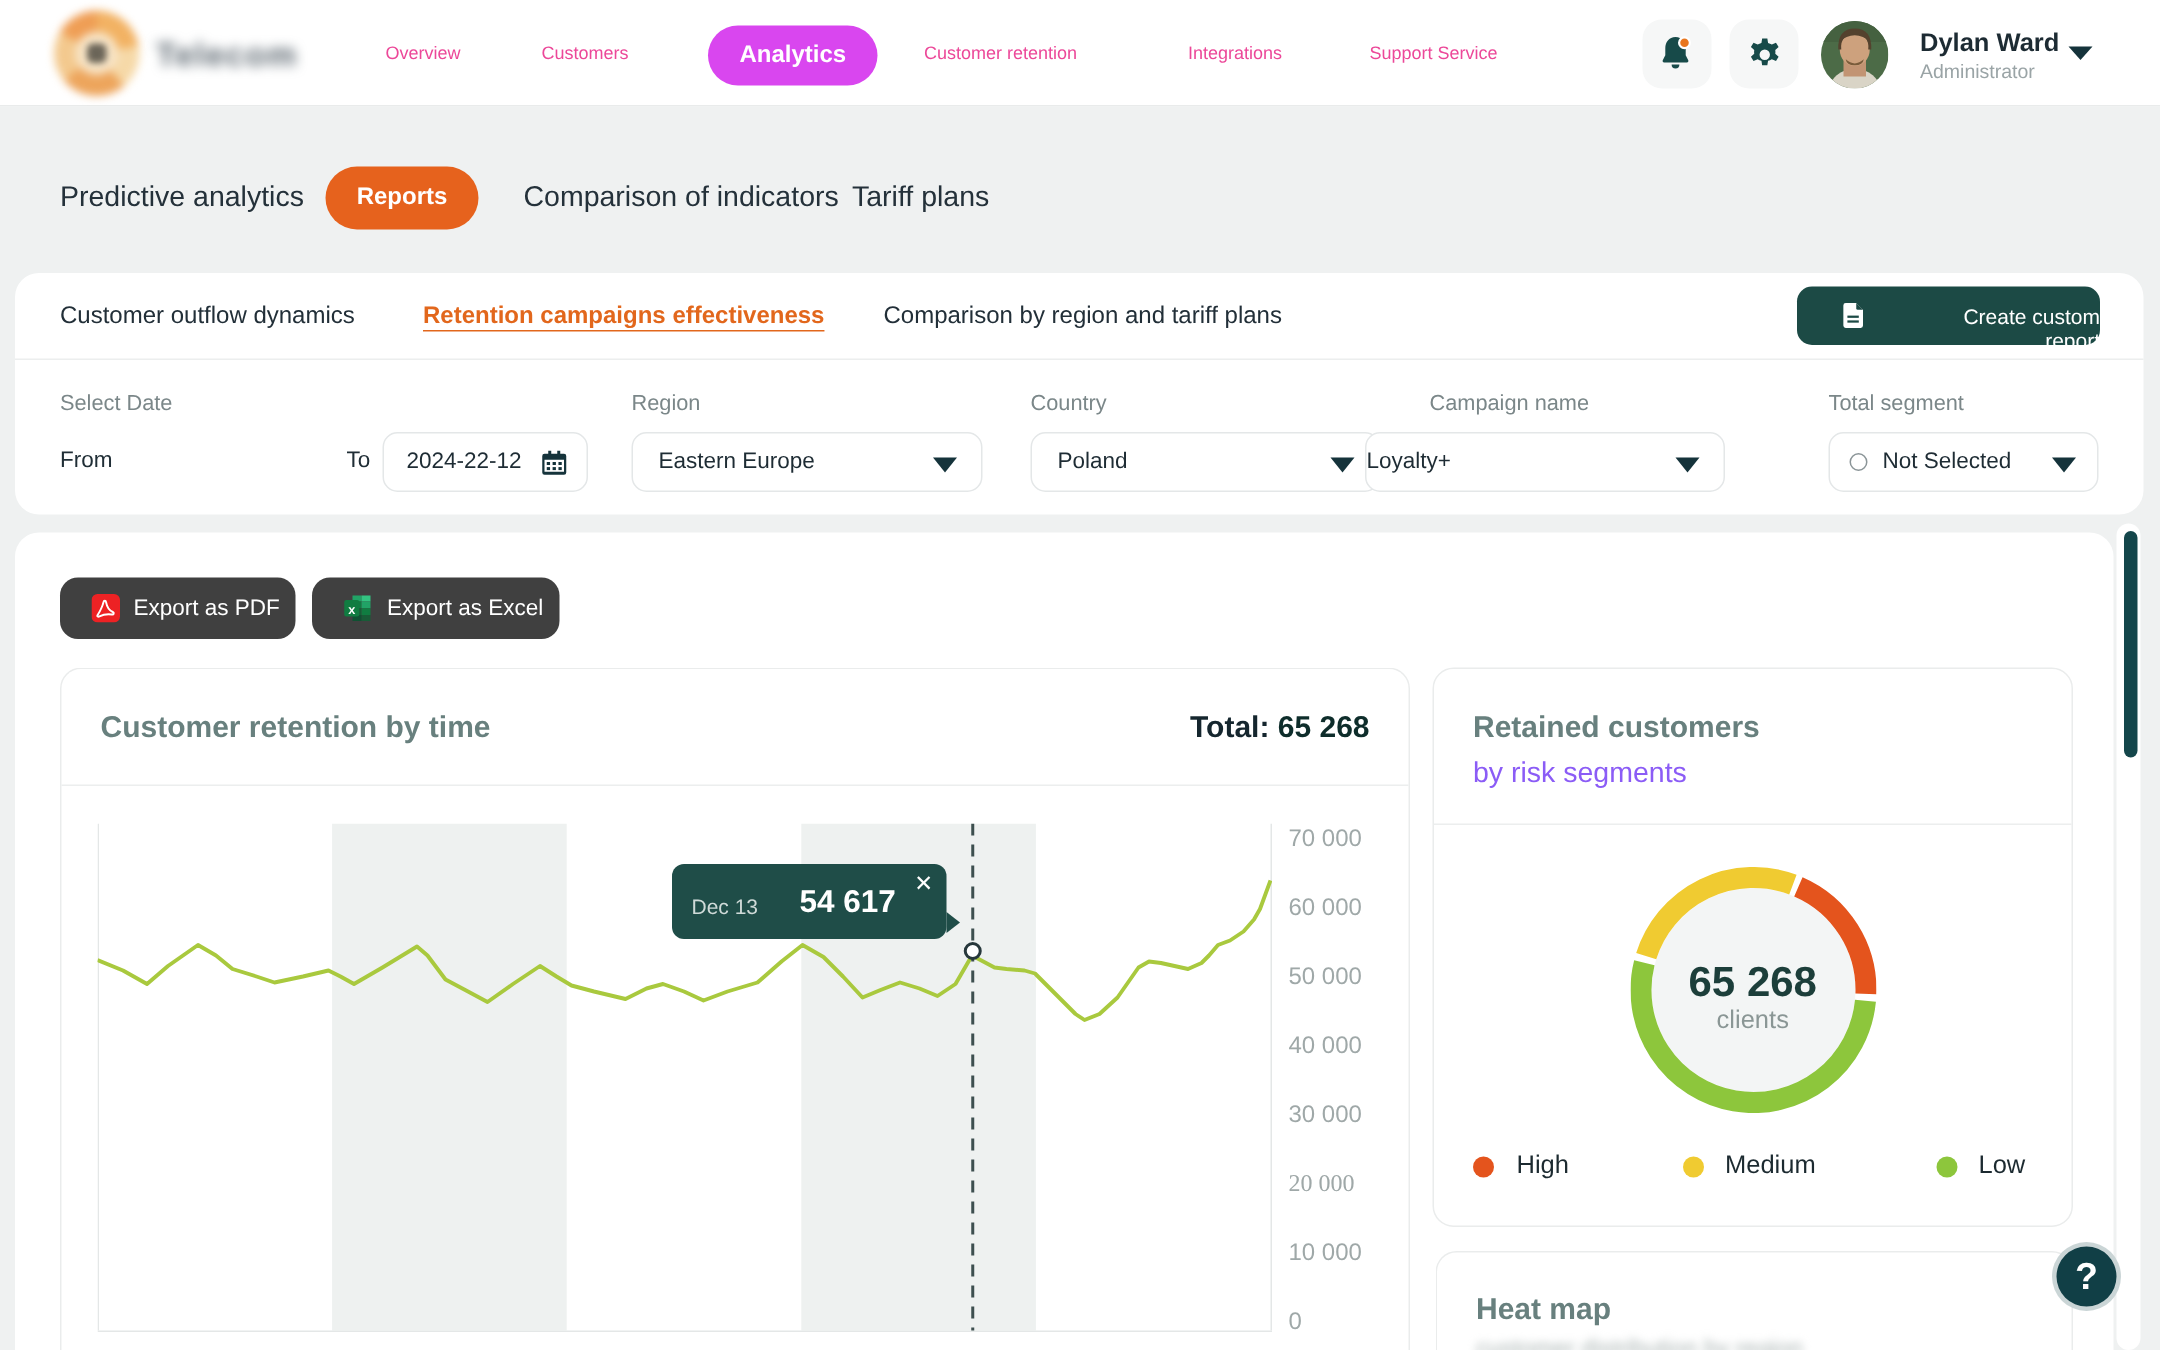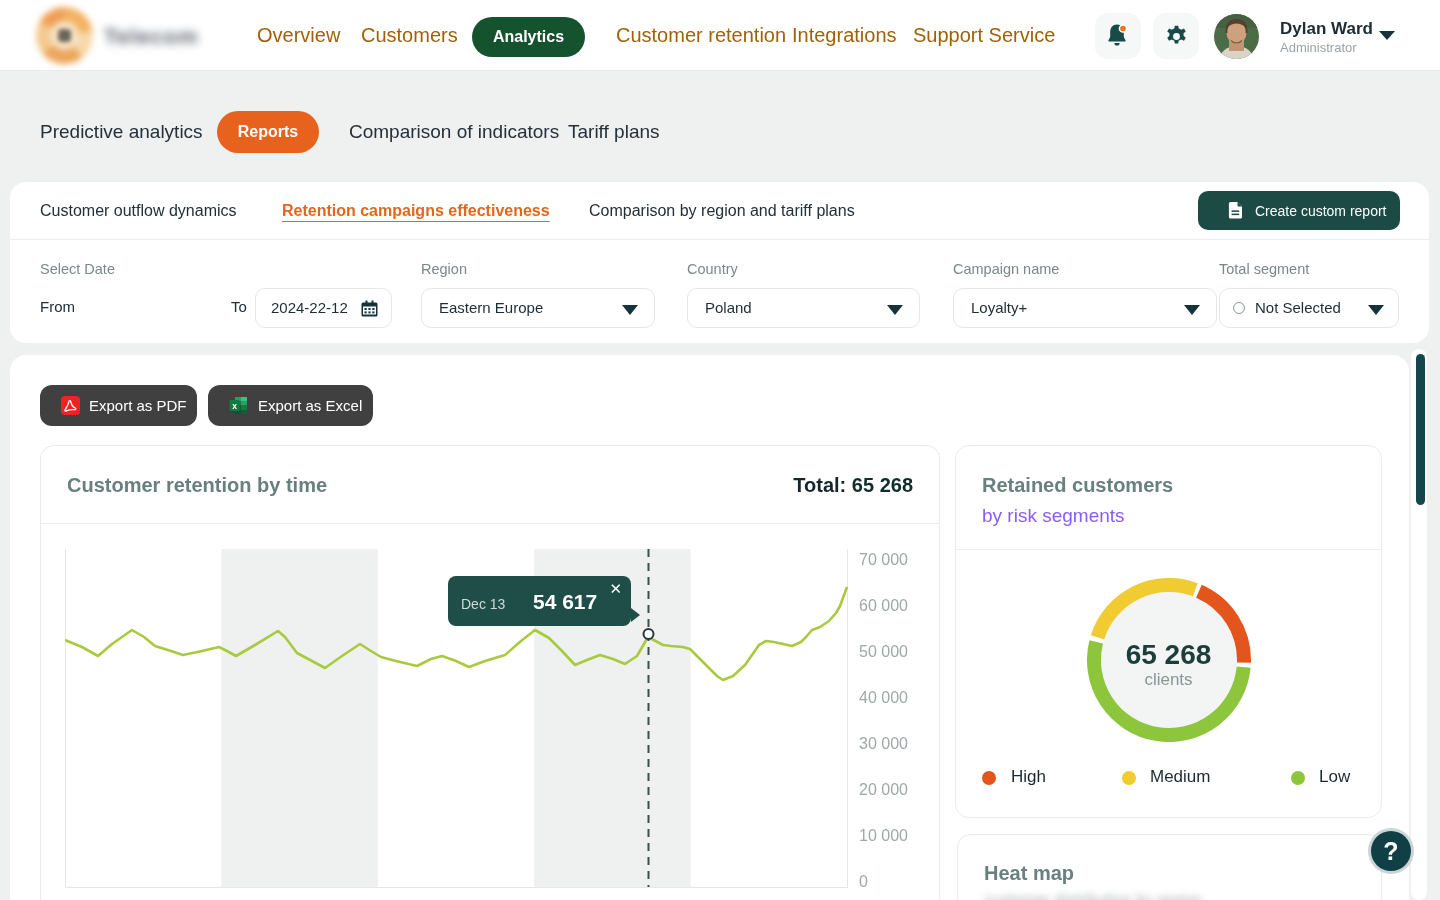--- a/index.html
+++ b/index.html
@@ -7,40 +7,40 @@
 body { background:#eff1f1; position:relative; }
 
 
 .header { position:absolute; left:0; top:0; width:1440px; height:71px; background:#fff; border-bottom:1px solid #e9ebeb; z-index:5; }
 .logo-ring { position:absolute; left:36px; top:7px; width:57px; height:57px; border-radius:50%;
   background:conic-gradient(#f2b263 0 80deg, #f6d9a8 80deg 140deg, #eda55c 140deg 230deg, #f3c98e 230deg 300deg, #ef9e55 300deg 360deg);
   filter:blur(3px); }
 .logo-ring::after { content:""; position:absolute; left:14px; top:14px; width:29px; height:29px; border-radius:50%; background:#f7e3c4; }
 .logo-dot { position:absolute; left:58px; top:29px; width:13px; height:13px; border-radius:4px; background:#6b6558; filter:blur(2px); z-index:2;}
 .logo-text { position:absolute; left:104px; top:24px; font-size:22px; font-weight:bold; color:#5c6770; filter:blur(4px); letter-spacing:1px; }
-.nav-item { position:absolute; top:0; height:71px; line-height:71px; font-size:20px; color:#a16207; }
-.nav-pill { position:absolute; left:472px; top:17px; width:113px; height:40px; background:#14532d; border-radius:20px; color:#fff; font-weight:bold; font-size:16px; text-align:center; line-height:40px; }
+.nav-item { position:absolute; top:0; height:71px; line-height:71px; font-size:12px; color:#ec4899; }
+.nav-pill { position:absolute; left:472px; top:17px; width:113px; height:40px; background:#d946ef; border-radius:20px; color:#fff; font-weight:bold; font-size:16px; text-align:center; line-height:40px; }
 .bell { position:absolute; left:1104px; top:22px; width:26px; height:26px; }
 .gear { position:absolute; left:1164px; top:24px; width:25px; height:25px; }
 .avatar { position:absolute; left:1214px; top:14px; width:45px; height:45px; border-radius:50%; overflow:hidden; }
 .uname { position:absolute; left:1280px; top:19px; font-size:17px; color:#1d2b33; font-weight:bold;}
 .urole { position:absolute; left:1280px; top:40px; font-size:13px; color:#9aa4a6; }
 .uchev { position:absolute; left:1379px; top:31px; width:0; height:0; border-left:8px solid transparent; border-right:8px solid transparent; border-top:9px solid #15333b; }
 
 
 .tab { position:absolute; top:111px; height:42px; line-height:42px; font-size:19px; color:#24313a; }
 .tab-pill { position:absolute; left:217px; top:111px; width:102px; height:42px; background:#e6621d; border-radius:21px; color:#fff; font-weight:bold; font-size:16px; text-align:center; line-height:42px; }
 
 
 .toolcard { position:absolute; left:10px; top:182px; width:1419px; height:161px; background:#fff; border-radius:16px; }
 .tc-link { position:absolute; top:0; height:58px; line-height:58px; font-size:16px; color:#222f38; }
 .tc-active { color:#e2671c; font-weight:bold; text-decoration:underline; text-underline-offset:5px; }
 .tc-divider { position:absolute; left:0; top:57px; width:1419px; height:1px; background:#eceeee; }
 .btn-create { position:absolute; left:1188px; top:9px; width:202px; height:39px; background:#1c4a45; border-radius:10px; color:#fff; font-size:14px; }
-.btn-create span { position:absolute; left:57px; top:12px; }
+.btn-create span { position:absolute; left:73px; top:12px;text-align:right; }
 .flabel { position:absolute; top:79px; font-size:14.5px; color:#7b8789; }
 .fword { position:absolute; top:106px; height:38px; line-height:38px; font-size:15px; color:#202e36; }
 .finput { position:absolute; top:106px; height:40px; background:#fff; border:1px solid #e4e7e8; border-radius:10px; font-size:15px; color:#1e2c34; line-height:38px; }
 .fsel-arrow { position:absolute; top:16px; width:0; height:0; border-left:8.5px solid transparent; border-right:8.5px solid transparent; border-top:10px solid #15333b; }
 
 
 .content { position:absolute; left:10px; top:355px; width:1399px; height:560px; background:#fff; border-radius:16px; }
 .btn-export { position:absolute; top:30px; height:41px; background:#404040; border-radius:12px; color:#fff; font-size:15px; }
 
 .panel { position:absolute; background:#fff; border:1px solid #eaecec; border-radius:14px; }
@@ -135,21 +135,21 @@
         <rect x="7.4" y="8" width="2.2" height="2" fill="#15333b"></rect>
         <rect x="11.3" y="8" width="2.2" height="2" fill="#15333b"></rect>
         <rect x="3.5" y="11.4" width="2.2" height="2" fill="#15333b"></rect>
         <rect x="7.4" y="11.4" width="2.2" height="2" fill="#15333b"></rect>
         <rect x="11.3" y="11.4" width="2.2" height="2" fill="#15333b"></rect>
       </svg>
   </div>
 
   <div class="finput" style="left:411px; width:234px; padding-left:17px;">Eastern Europe<div class="fsel-arrow" style="right:16px;"></div></div>
   <div class="finput" style="left:677px; width:233px; padding-left:17px;">Poland<div class="fsel-arrow" style="right:16px;"></div></div>
-  <div class="finput" style="left:943px; width:264px; padding-left:17px;">Loyalty+<div class="fsel-arrow" style="right:16px;"></div></div>
+  <div class="finput" style="left:900px; width:240px; ">Loyalty+<div class="fsel-arrow" style="right:16px;"></div></div>
   <div class="finput" style="left:1209px; width:180px; padding-left:35px;">Not Selected
     <div style="position:absolute;left:13px;top:13px;width:12px;height:12px;border:1.5px solid #8b9598;border-radius:50%;"></div>
     <div class="fsel-arrow" style="right:14px;"></div>
   </div>
 </div>
 
 <div class="content">
   <div class="btn-export" style="left:30px; width:157px;">
     <svg style="position:absolute;left:21px;top:11px;" width="19" height="19" viewBox="0 0 19 19">
       <rect width="19" height="19" rx="4" fill="#ed2224"></rect>
@@ -224,21 +224,21 @@
   <div class="panel heatpanel">
     <div class="panel-title" style="position:absolute;left:26px;top:27px;">Heat map</div>
     <div style="position:absolute;left:26px;top:56px;font-size:16px;color:#aab4b3;filter:blur(3px);">customer distribution by region</div>
   </div>
 <div id="ylabels" style="position: absolute; left: 0px; top: 0px;">
       <div style="position: absolute; left: 849px; top: 196px; font-size: 16px; color: rgb(159, 168, 168); white-space: nowrap;">70 000</div>
       <div style="position: absolute; left: 849px; top: 241.93px; font-size: 16px; color: rgb(159, 168, 168); white-space: nowrap;">60 000</div>
       <div style="position: absolute; left: 849px; top: 287.86px; font-size: 16px; color: rgb(159, 168, 168); white-space: nowrap;">50 000</div>
       <div style="position: absolute; left: 849px; top: 333.79px; font-size: 16px; color: rgb(159, 168, 168); white-space: nowrap;">40 000</div>
       <div style="position: absolute; left: 849px; top: 379.72px; font-size: 16px; color: rgb(159, 168, 168); white-space: nowrap;">30 000</div>
-      <div style="position: absolute; left: 849px; top: 425.65px; font-size: 16px; color: rgb(159, 168, 168); white-space: nowrap;">20 000</div>
+      <div style="position: absolute; left: 849px; top: 425.65px; font-size: 16px; color: rgb(159, 168, 168); white-space: nowrap; font-family: Liberation Serif, serif;">20 000</div>
       <div style="position: absolute; left: 849px; top: 471.58px; font-size: 16px; color: rgb(159, 168, 168); white-space: nowrap;">10 000</div>
       <div style="position: absolute; left: 849px; top: 517.51px; font-size: 16px; color: rgb(159, 168, 168); white-space: nowrap;">0</div>
     </div>
   </div>
 
 <div class="sb-track"></div>
 <div class="sb-thumb"></div>
 <div class="help">?</div>
 
 </body></html>

